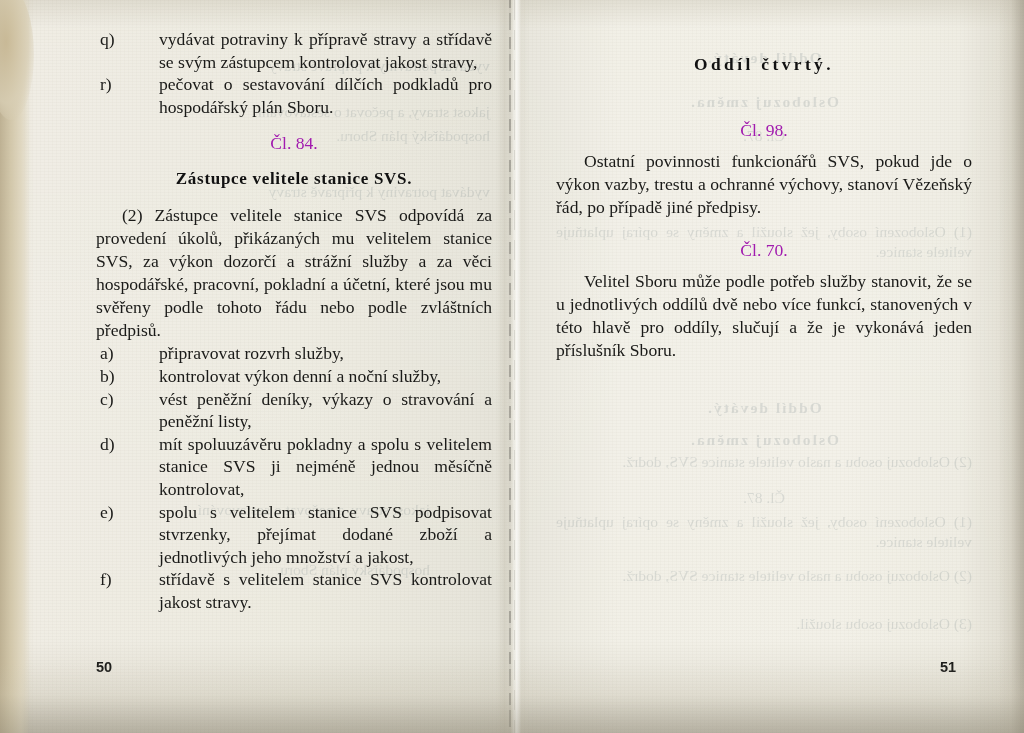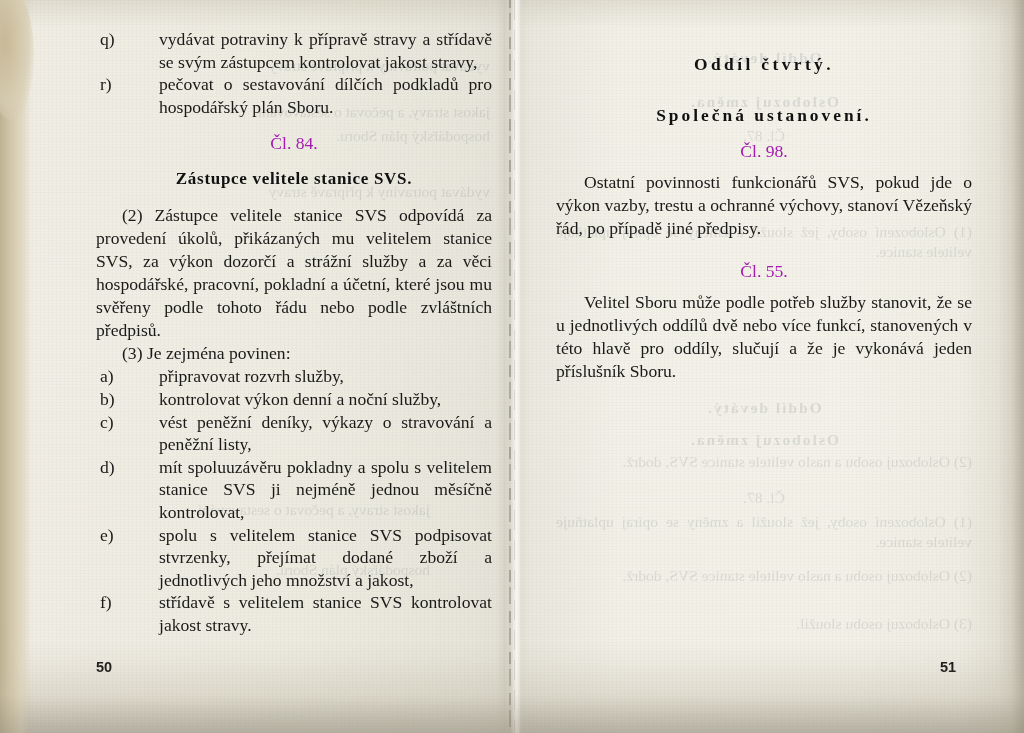--- a/index.html
+++ b/index.html
@@ -257,21 +257,20 @@
     </ul>
 
     <div class="gap-md"></div>
     <p class="art-head">Čl. 84.</p>
 
     <div class="gap-md"></div>
     <p class="sec-title">Zástupce velitele stanice SVS.</p>
 
     <div class="gap-md"></div>
     <p class="body-text para">(2) Zástupce velitele stanice SVS odpovídá za provedení úkolů, přikázaných mu velitelem stanice SVS, za výkon dozorčí a strážní služby a za věci hospodářské, pracovní, pokladní a účetní, které jsou mu svěřeny podle tohoto řádu nebo podle zvláštních předpisů.</p>
-    <p class="body-text para">(3) Je zejména povinen:</p>
 
     <ul class="lettered">
       <li>
         <span class="mark">a)</span>
         <span class="txt">připravovat rozvrh služby,</span>
       </li>
       <li>
         <span class="mark">b)</span>
         <span class="txt">kontrolovat výkon denní a noční služby,</span>
       </li>
@@ -293,30 +292,29 @@
       </li>
     </ul>
   </div>
 
   <div class="page page-right ink-soft">
     <div style="height:38px"></div>
 
     <p class="div-title">Oddíl čtvrtý.</p>
 
     <div class="gap-xl"></div>
-    <p class="div-sub">Společná ustanovení.</p>
 
     <div class="gap-md"></div>
     <p class="art-head">Čl. 98.</p>
 
     <div class="gap-sm"></div>
     <p class="body-text para-r">Ostatní povinnosti funkcionářů SVS, pokud jde o výkon vazby, trestu a ochranné výchovy, stanoví Vězeňský řád, po případě jiné předpisy.</p>
 
     <div class="gap-lg"></div>
-    <p class="art-head">Čl. 55.</p>
+    <p class="art-head">Čl. 70.</p>
 
     <div class="gap-sm"></div>
     <p class="body-text para-r">Velitel Sboru může podle potřeb služby stanovit, že se u jednotlivých oddílů dvě nebo více funkcí, stanovených v této hlavě pro oddíly, slučují a že je vykonává jeden příslušník Sboru.</p>
   </div>
 
   <div class="folio folio-l">50</div>
   <div class="folio folio-r">51</div>
 
   <div class="gutter"></div>
   <div class="binding-line"></div>

